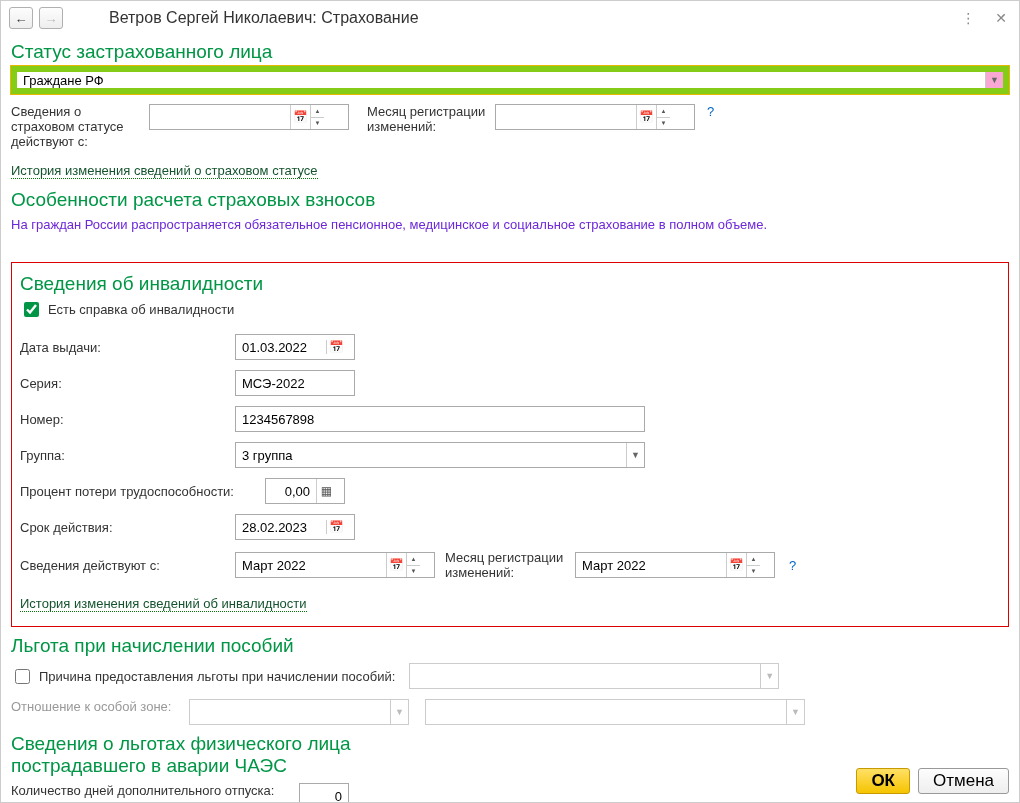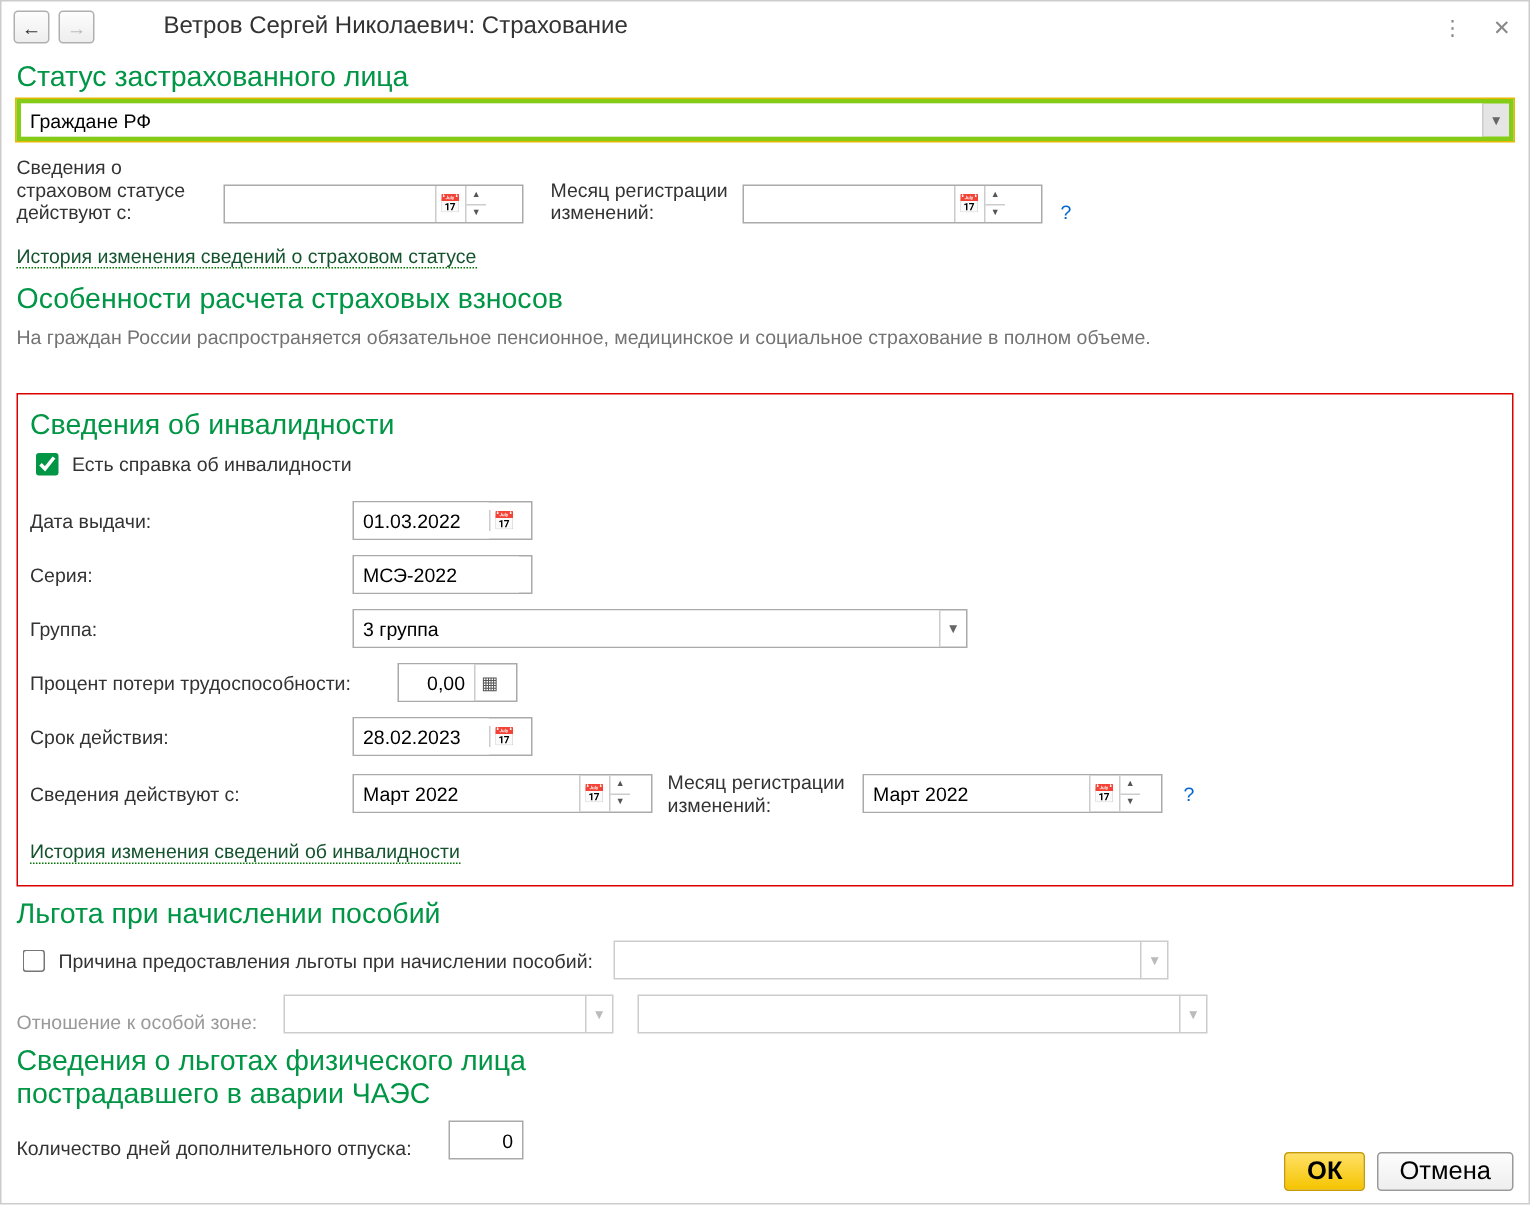--- a/index.html
+++ b/index.html
@@ -47,47 +47,47 @@
   }
   .win-icons span { cursor: pointer; padding: 2px 4px; font-size: 14px; }
   .content { padding: 0 10px; }
   .section-label {
     color: #009646;
     font-size: 19px;
     margin-top: 6px;
     margin-bottom: 3px;
   }
   .input-hl {
-    border: 3px solid #84cc16;
+    border: 6px solid #84cc16;
     box-shadow: 0 0 0 1px #e6b800;
     height: 28px;
     display: flex;
     align-items: center;
-    background: #e5e5e5;
+    background: #f9a8d4;
   }
   .input-hl input {
     border: none;
     outline: none;
     font-size: 13px;
     padding: 0 6px;
     flex: 1;
     height: 100%;
   }
   .dd-btn {
     width: 18px;
     height: 100%;
     display: flex;
     align-items: center;
     justify-content: center;
     border-left: 1px solid #ccc;
     cursor: pointer;
     color: #666;
     font-size: 9px;
   }
-  .row { display: flex; align-items: flex-end; gap: 8px; margin-top: 10px; }
+  .row { display: flex; align-items: flex-start; gap: 8px; margin-top: 10px; }
   .field-label { color: #333; font-size: 13px; }
   .date-input {
     border: 1px solid #aaa;
     height: 26px;
     display: flex;
     align-items: center;
     background: #fff;
   }
   .date-input input {
     border: none;
@@ -129,21 +129,21 @@
   .link {
     color: #14532d;
     text-decoration: underline;
     cursor: pointer;
     border-bottom: 1px dotted #007700;
     text-decoration: none;
     display: inline-block;
     margin-top: 14px;
     font-size: 13px;
   }
-  .desc { color: #737373; font-size: 13px; margin-top: 6px; }
+  .desc { color: #6d28d9; font-size: 13px; margin-top: 6px; }
   .redbox {
     border: 1px solid #d00;
     margin-top: 30px;
     padding: 10px 8px 14px 8px;
   }
   .checkbox-row {
     display: flex;
     align-items: center;
     gap: 6px;
     margin-top: 4px;
@@ -291,20 +291,26 @@
         <div class="lbl">Дата выдачи:</div>
         <div class="text-input" style="width:120px">
           <input style="width: 90px;" value="01.03.2022">
           <div class="cal-btn" style="width:20px;border-left:1px solid #ccc;display:flex;align-items:center;justify-content:center;font-size:12px;color:#555;cursor:pointer">📅</div>
         </div>
       </div>
       <div class="form-row">
         <div class="lbl">Серия:</div>
         <div class="text-input" style="width:120px">
           <input style="width: 110px;" value="МСЭ-2022">
+        </div>
+      </div>
+      <div class="form-row">
+        <div class="lbl">Номер:</div>
+        <div class="text-input" style="width:410px">
+          <input style="width: 400px;" value="1234567898">
         </div>
       </div>
       <div class="form-row">
         <div class="lbl">Группа:</div>
         <div class="select-input">
           <input value="3 группа" style="">
           <div class="dd">▼</div>
         </div>
       </div>
       <div class="form-row">

